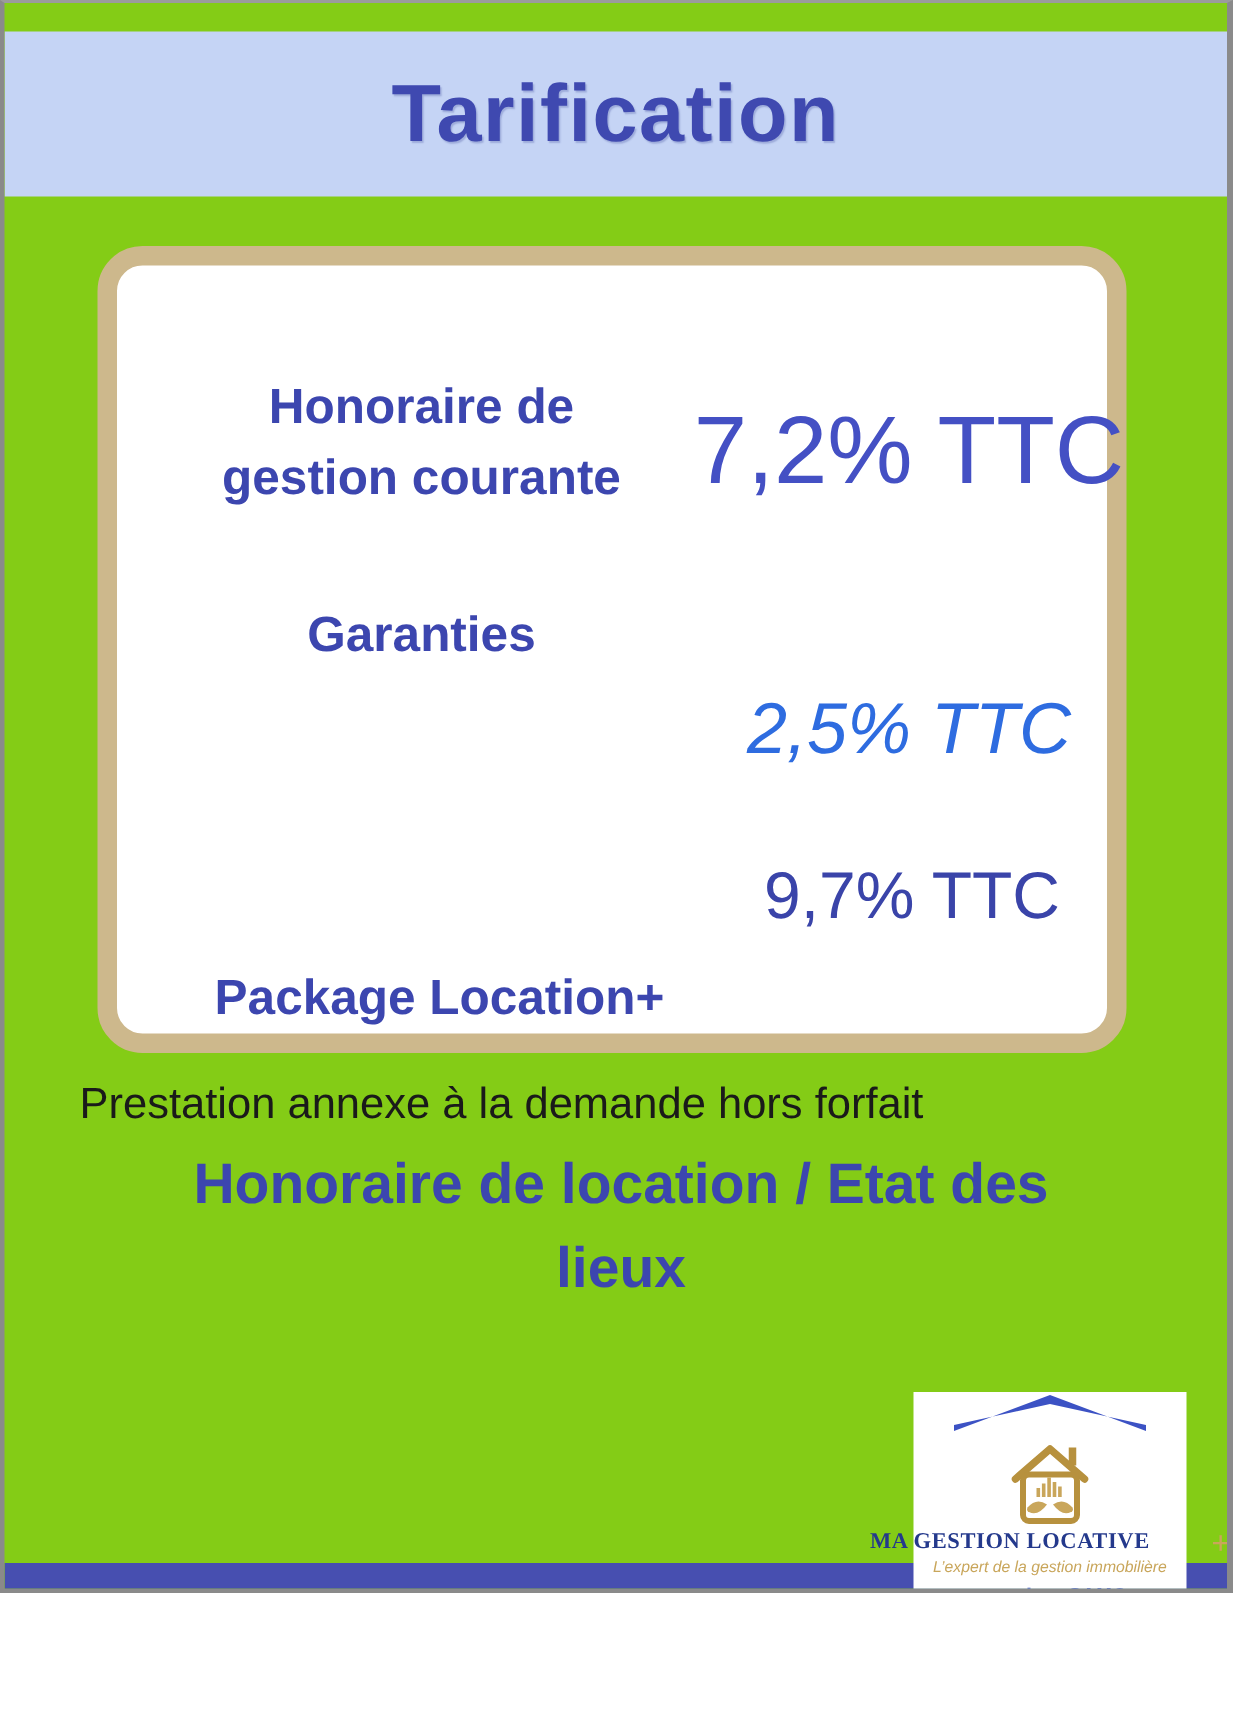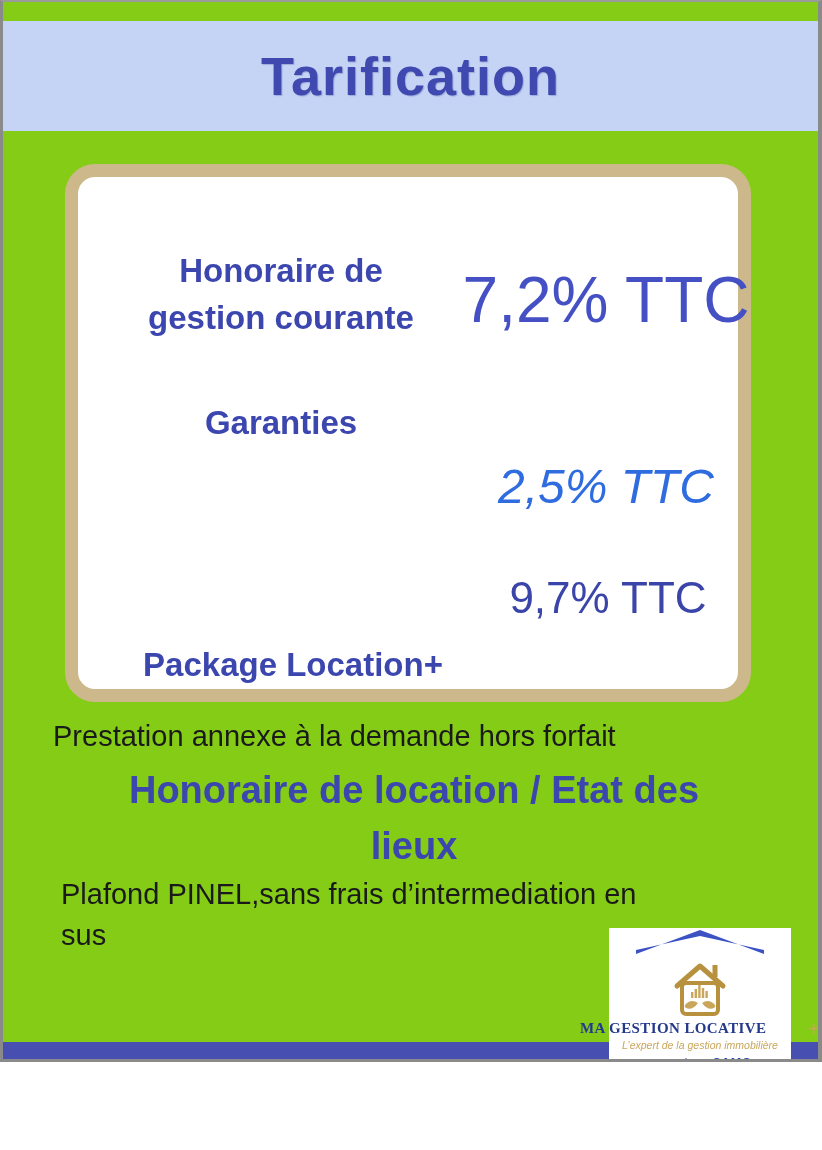--- a/index.html
+++ b/index.html
@@ -83,22 +83,20 @@
 
     <div class="abs ctr lbl row4-label">Package Location+</div>
     <div class="abs ctr row4-value">9,7% TTC</div>
   </div>
 
   <div class="abs ctr subtitle">Honoraire de location / Etat des
 lieux</div>
 
   <div class="abs note-annex">Prestation annexe à la demande hors forfait</div>
 
-  <div class="abs note-pinel">Plafond PINEL,sans frais d’intermediation en
-sus</div>
 
   <div class="bottom-band"></div>
 
   <div class="logo-card">
     <svg class="chev-up" width="128" height="24" viewBox="0 0 128 24">
       <polygon points="0,24 64,0 128,24 128,20 64,6 0,20" fill="#3C52C4"></polygon>
     </svg>
     <svg class="house" width="56" height="58" viewBox="0 0 56 58">
       <rect x="40.5" y="6" width="5" height="12" fill="#B7913E"></rect>
       <polyline points="5,27 28,7 51,27" fill="none" stroke="#B7913E" stroke-width="5" stroke-linecap="round" stroke-linejoin="round"></polyline>

